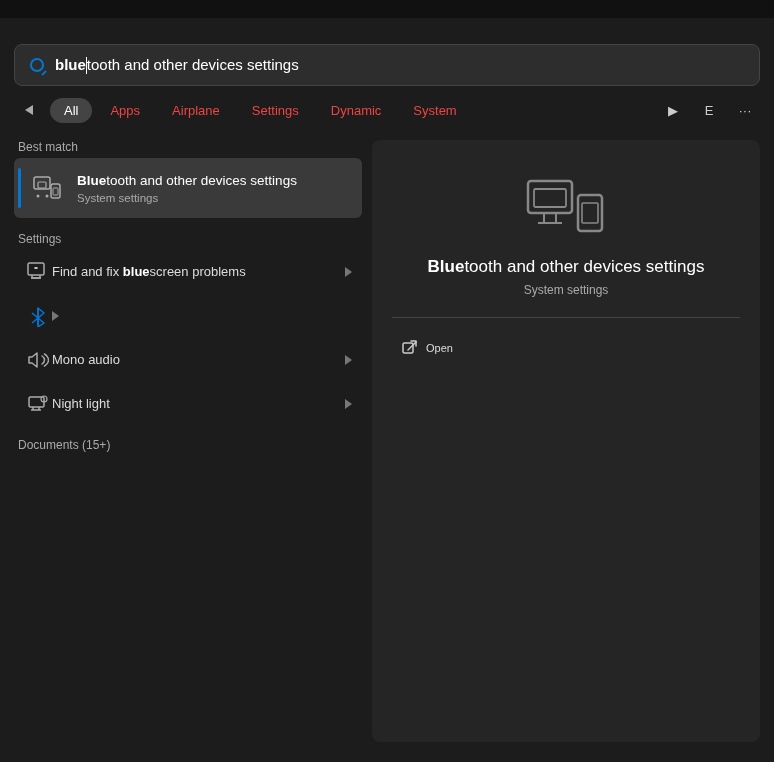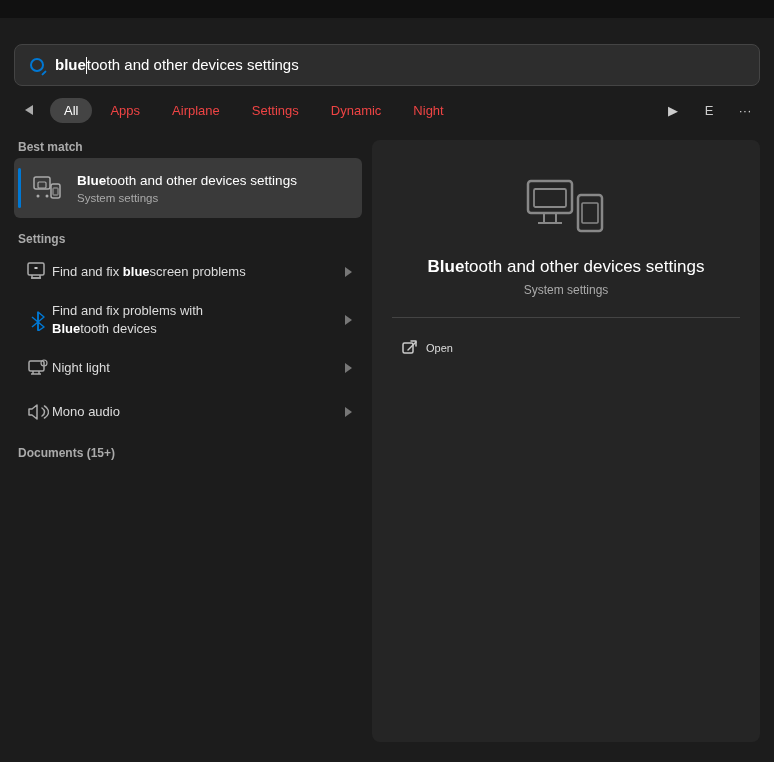--- a/index.html
+++ b/index.html
@@ -148,21 +148,21 @@
       width: 348px;
       bottom: 20px;
       overflow-y: auto;
     }
 
     .section-label {
       font-size: 12px;
       color: #aaa;
       margin-bottom: 4px;
       padding: 0 4px;
-      font-weight: 700;
+      font-weight: 400;
     }
 
     
     .best-match-item {
       background: #3a3a3a;
       border-radius: 6px;
       display: flex;
       align-items: center;
       padding: 10px 12px;
       gap: 12px;
@@ -314,21 +314,21 @@
 <div class="filter-bar">
   <div class="back-btn">
     <div class="back-arrow"></div>
   </div>
   <div class="filter-tabs">
     <button class="filter-tab active">All</button>
     <button class="filter-tab">Apps</button>
     <button class="filter-tab">Airplane</button>
     <button class="filter-tab">Settings</button>
     <button class="filter-tab">Dynamic</button>
-    <button class="filter-tab">Night</button>
+    <button class="filter-tab">System</button>
   </div>
   <div class="filter-right">
     <div class="filter-icon-btn">▶</div>
     <div class="filter-icon-btn">E</div>
     <div class="filter-icon-btn">···</div>
   </div>
 </div>
 
 <div class="left-panel">
 
@@ -375,52 +375,49 @@
     <div class="setting-item">
       <div class="setting-icon">
         <svg width="22" height="22" viewBox="0 0 22 22" fill="none">
           <path d="M11 3l6 5-6 5V3z" fill="none" stroke="#0078d4" stroke-width="1.5" stroke-linejoin="round"></path>
           <path d="M11 13l6 5-6 4v-9z" fill="none" stroke="#0078d4" stroke-width="1.5" stroke-linejoin="round"></path>
           <line x1="11" y1="3" x2="11" y2="21" stroke="#0078d4" stroke-width="1.5"></line>
           <line x1="5" y1="8" x2="11" y2="13" stroke="#0078d4" stroke-width="1.5"></line>
           <line x1="5" y1="18" x2="11" y2="13" stroke="#0078d4" stroke-width="1.5"></line>
         </svg>
       </div>
-      <div class="setting-text">
-        Find and fix problems with<br><span class="highlight">Blue</span>tooth devices
-      </div>
+      <div class="chevron-right"></div>
+    </div>
+
+    <div class="setting-item">
+      <div class="setting-icon">
+        <svg width="22" height="22" viewBox="0 0 22 22" fill="none">
+          <path d="M5 8H2v6h3l5 4V4L5 8z" fill="none" stroke="#aaa" stroke-width="1.5" stroke-linejoin="round"></path>
+          <path d="M15 7c1.5 1 2.5 2.5 2.5 4s-1 3-2.5 4" stroke="#aaa" stroke-width="1.5" stroke-linecap="round"></path>
+          <path d="M17.5 5c2.5 1.5 4 3.5 4 6s-1.5 4.5-4 6" stroke="#aaa" stroke-width="1.5" stroke-linecap="round"></path>
+        </svg>
+      </div>
+      <div class="setting-text">Mono audio</div>
       <div class="chevron-right"></div>
     </div>
 
     <div class="setting-item">
       <div class="setting-icon">
         <svg width="22" height="22" viewBox="0 0 22 22" fill="none">
           <rect x="2" y="4" width="15" height="10" rx="1.5" fill="none" stroke="#aaa" stroke-width="1.5"></rect>
           <line x1="6" y1="14" x2="6" y2="17" stroke="#aaa" stroke-width="1.5"></line>
           <line x1="12" y1="14" x2="12" y2="17" stroke="#aaa" stroke-width="1.5"></line>
           <line x1="4" y1="17" x2="14" y2="17" stroke="#aaa" stroke-width="1.5"></line>
           <circle cx="17" cy="6" r="3" fill="none" stroke="#aaa" stroke-width="1.2"></circle>
         </svg>
       </div>
       <div class="setting-text">Night light</div>
       <div class="chevron-right"></div>
     </div>
 
-    <div class="setting-item">
-      <div class="setting-icon">
-        <svg width="22" height="22" viewBox="0 0 22 22" fill="none">
-          <path d="M5 8H2v6h3l5 4V4L5 8z" fill="none" stroke="#aaa" stroke-width="1.5" stroke-linejoin="round"></path>
-          <path d="M15 7c1.5 1 2.5 2.5 2.5 4s-1 3-2.5 4" stroke="#aaa" stroke-width="1.5" stroke-linecap="round"></path>
-          <path d="M17.5 5c2.5 1.5 4 3.5 4 6s-1.5 4.5-4 6" stroke="#aaa" stroke-width="1.5" stroke-linecap="round"></path>
-        </svg>
-      </div>
-      <div class="setting-text">Mono audio</div>
-      <div class="chevron-right"></div>
-    </div>
-
 
   </div>
 
   <div class="docs-section">
     <div class="section-label">Documents (15+)</div>
   </div>
 
 </div>
 
 <div class="right-panel">

